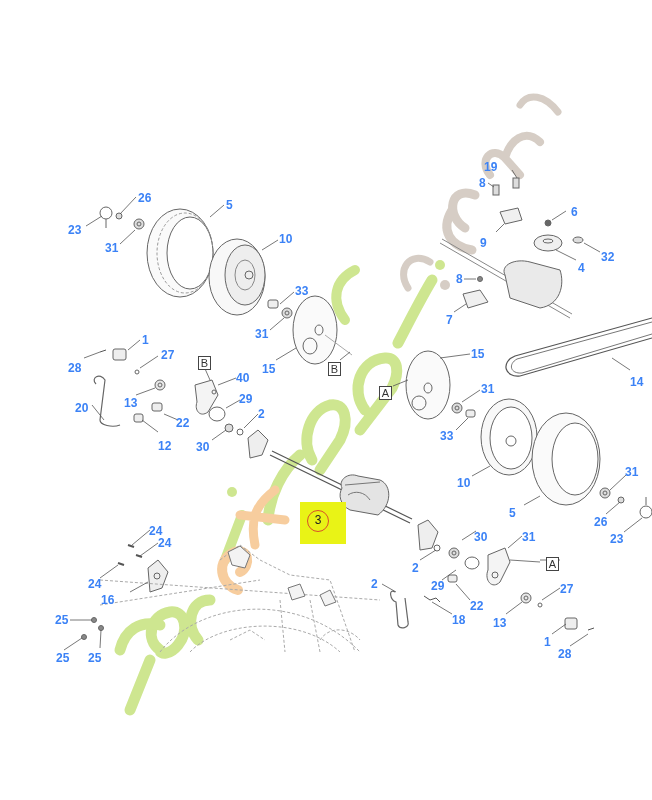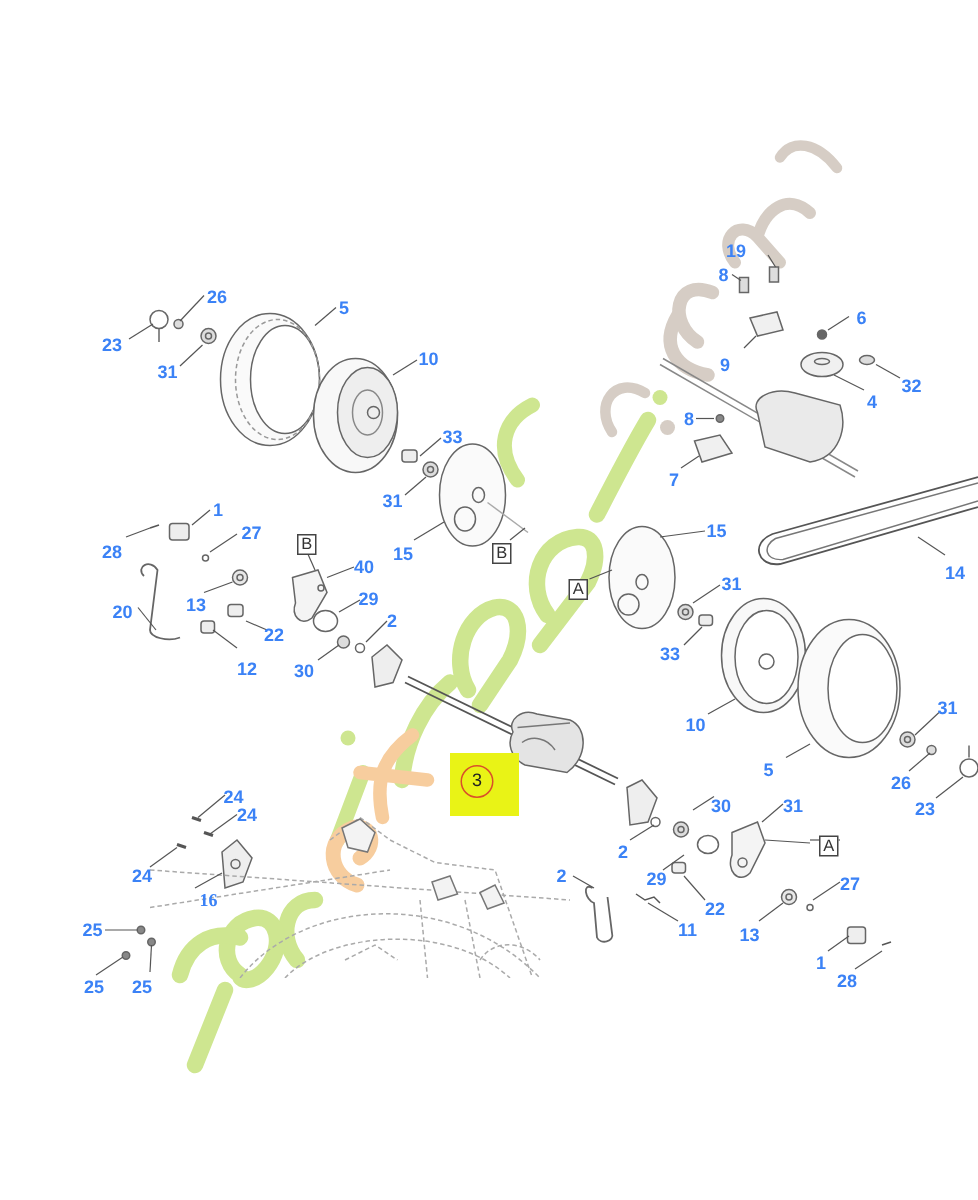--- a/index.html
+++ b/index.html
@@ -312,25 +312,25 @@
       <div class="lbl" style="left: 509px; top: 507px;">5</div>
       <div class="lbl" style="left: 594px; top: 516px;">26</div>
       <div class="lbl" style="left: 610px; top: 533px;">23</div>
       <div class="lbl" style="left: 149px; top: 525px;">24</div>
       <div class="lbl" style="left: 158px; top: 537px;">24</div>
       <div class="lbl" style="left: 474px; top: 531px;">30</div>
       <div class="lbl" style="left: 522px; top: 531px;">31</div>
       <div class="lbl" style="left: 88px; top: 578px;">24</div>
       <div class="lbl" style="left: 412px; top: 562px;">2</div>
       <div class="lbl" style="left: 371px; top: 578px;">2</div>
-      <div class="lbl" style="left: 133px; top: 594px; font-family: Liberation Serif, serif;">16</div>
+      <div class="lbl" style="left: 101px; top: 594px;">16</div>
       <div class="lbl" style="left: 431px; top: 580px;">29</div>
       <div class="lbl" style="left: 470px; top: 600px;">22</div>
       <div class="lbl" style="left: 560px; top: 583px;">27</div>
       <div class="lbl" style="left: 55px; top: 614px;">25</div>
-      <div class="lbl" style="left: 452px; top: 614px;">11</div>
+      <div class="lbl" style="left: 452px; top: 614px;">18</div>
       <div class="lbl" style="left: 493px; top: 617px;">13</div>
       <div class="lbl" style="left: 544px; top: 636px;">1</div>
       <div class="lbl" style="left: 558px; top: 648px;">28</div>
       <div class="lbl" style="left: 56px; top: 652px;">25</div>
       <div class="lbl" style="left: 88px; top: 652px;">25</div>
     </div>
 </div>
 
 </body></html>

